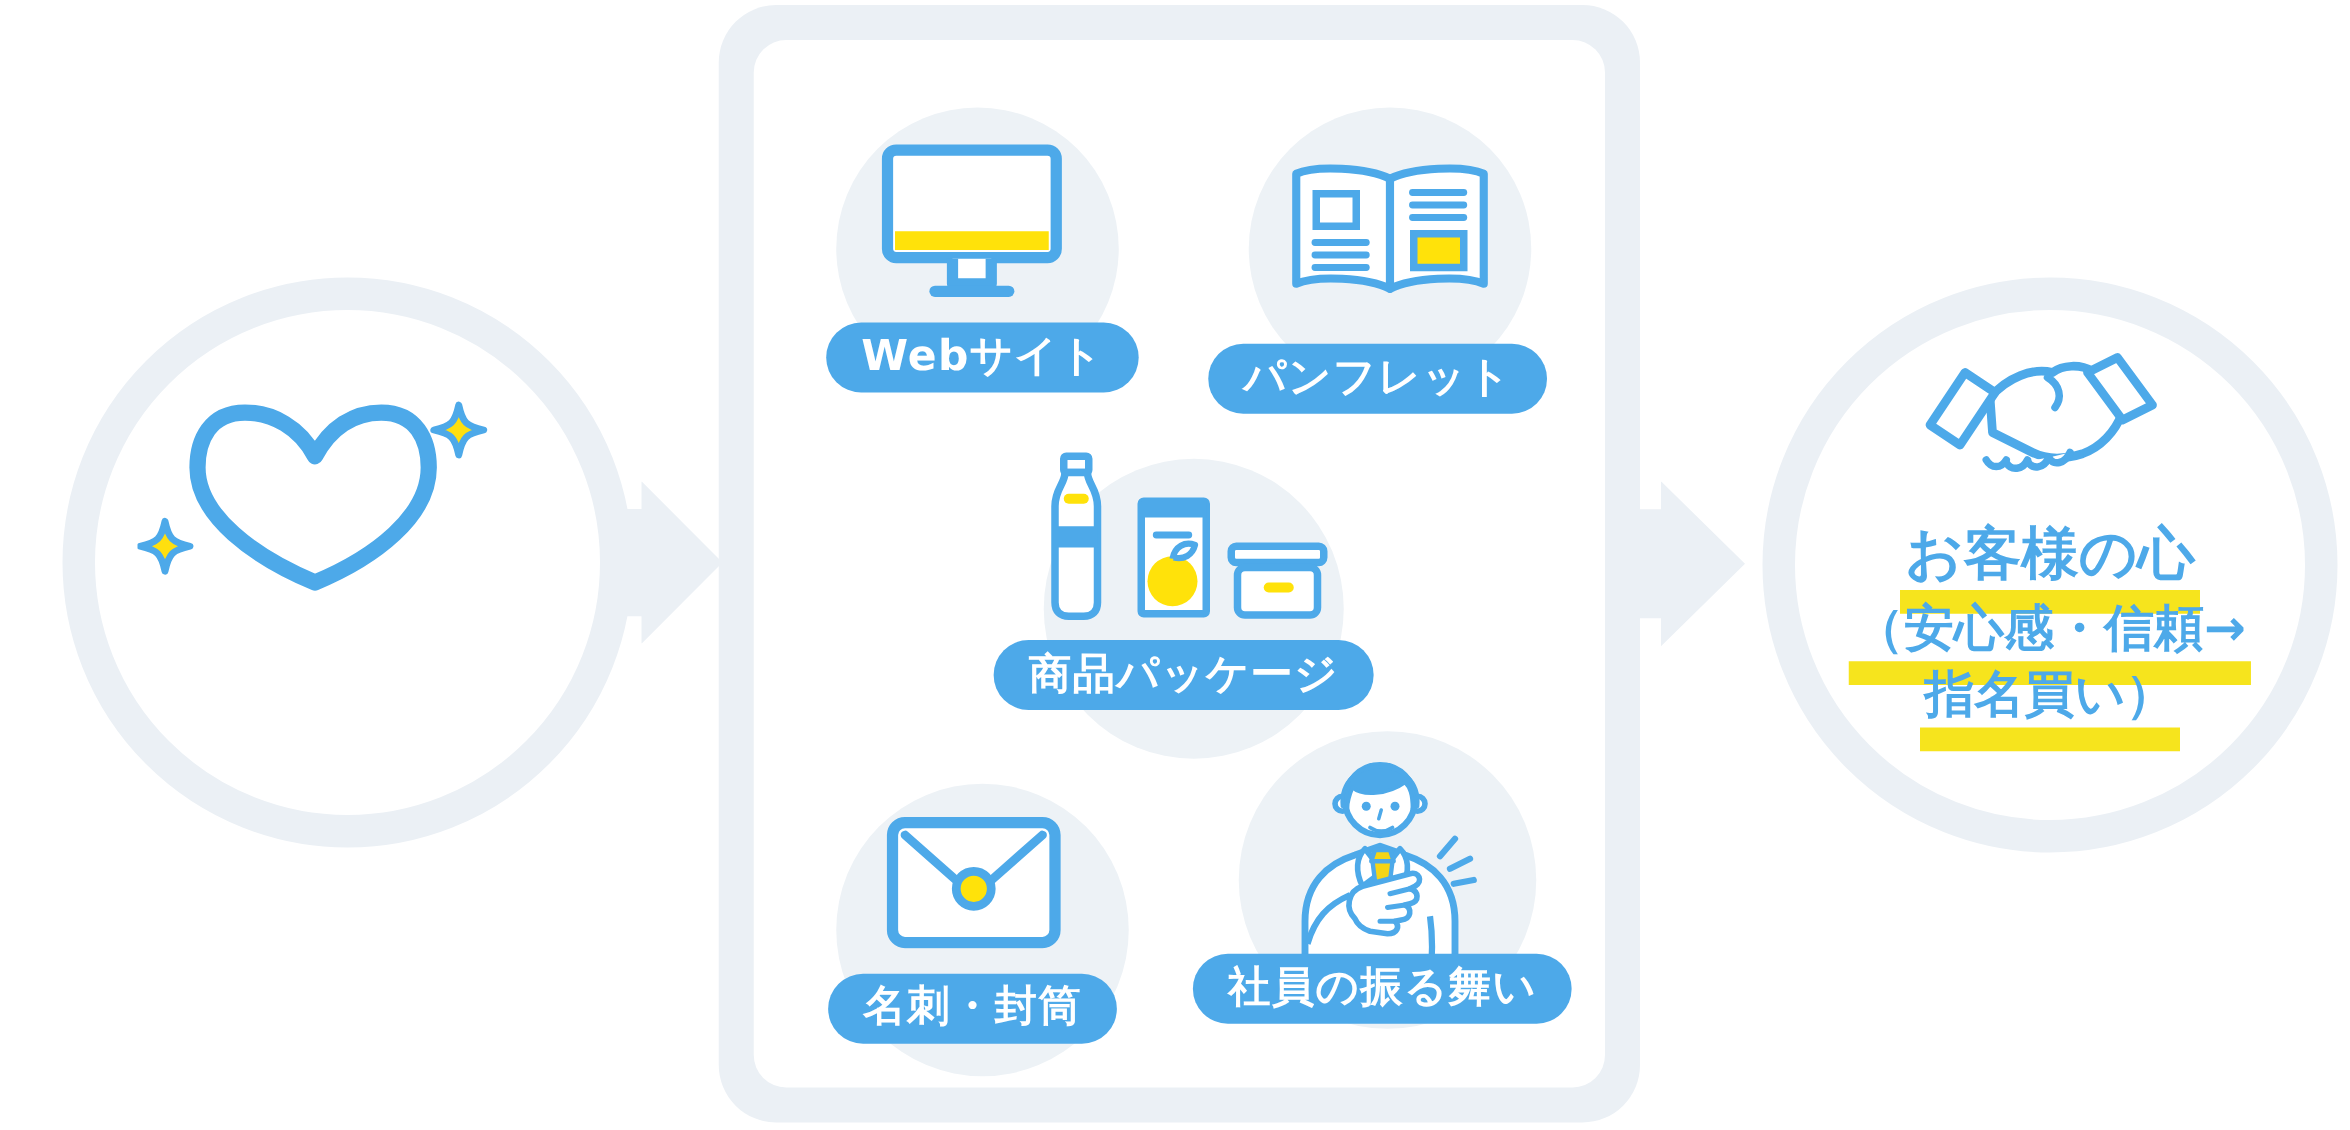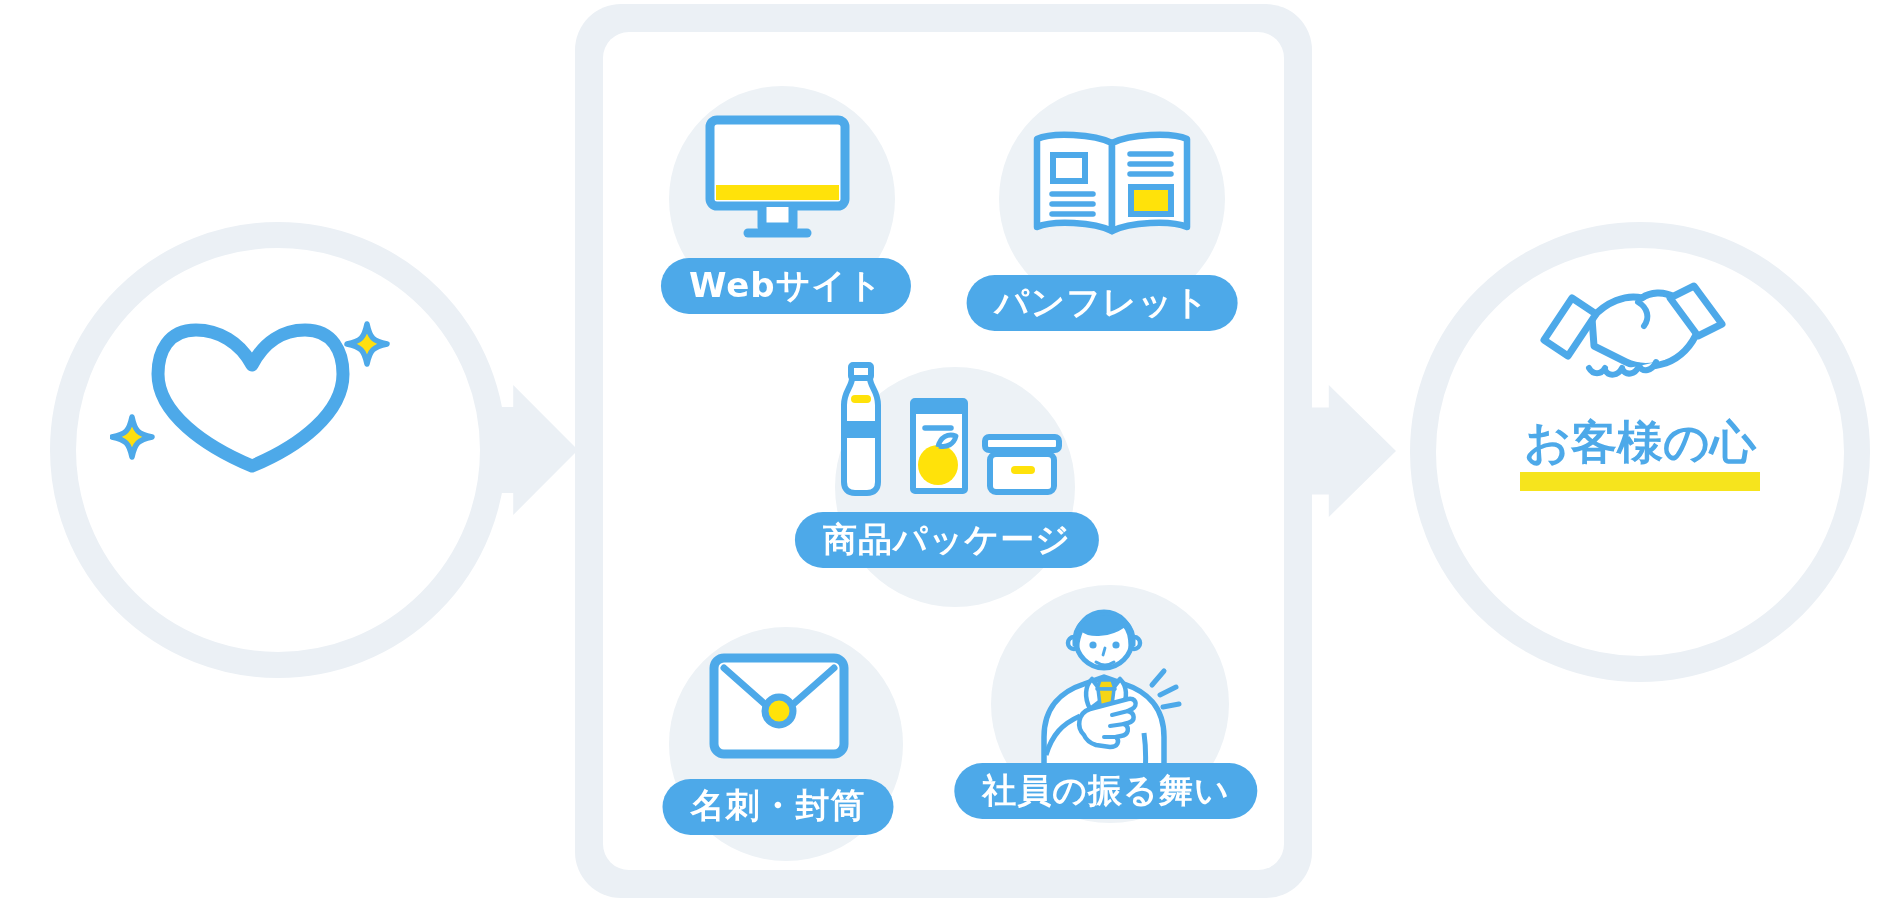--- a/index.html
+++ b/index.html
@@ -154,15 +154,17 @@
     <path d="M118,84 C114,93 105,95 101,88" fill="#fff" stroke="currentColor" stroke-width="6" stroke-linecap="round"></path>
     <path d="M101,88 C97,97 88,98 84,91" fill="#fff" stroke="currentColor" stroke-width="6" stroke-linecap="round"></path>
     <path d="M84,90 C80,98 71,99 67,92" fill="#fff" stroke="currentColor" stroke-width="6" stroke-linecap="round"></path>
     <path d="M67,90 C63,97 55,97 51,90" fill="#fff" stroke="currentColor" stroke-width="6" stroke-linecap="round"></path>
     <path d="M6,62 L34,20 L58,36 L30,78 Z" fill="#fff" stroke="currentColor" stroke-width="7" stroke-linejoin="round"></path>
     <path d="M184,46 L156,8 L132,20 L160,58 Z" fill="#fff" stroke="currentColor" stroke-width="7" stroke-linejoin="round"></path>
   </svg>
 
   <div class="result-text">
     <div class="result-title"><span class="marker">お客様の心</span></div>
+    <div class="result-sub"><span class="marker">（安心感・信頼→</span></div>
+    <div class="result-sub"><span class="marker">指名買い）</span></div>
   </div>
 
 </div>
 
 </body></html>

